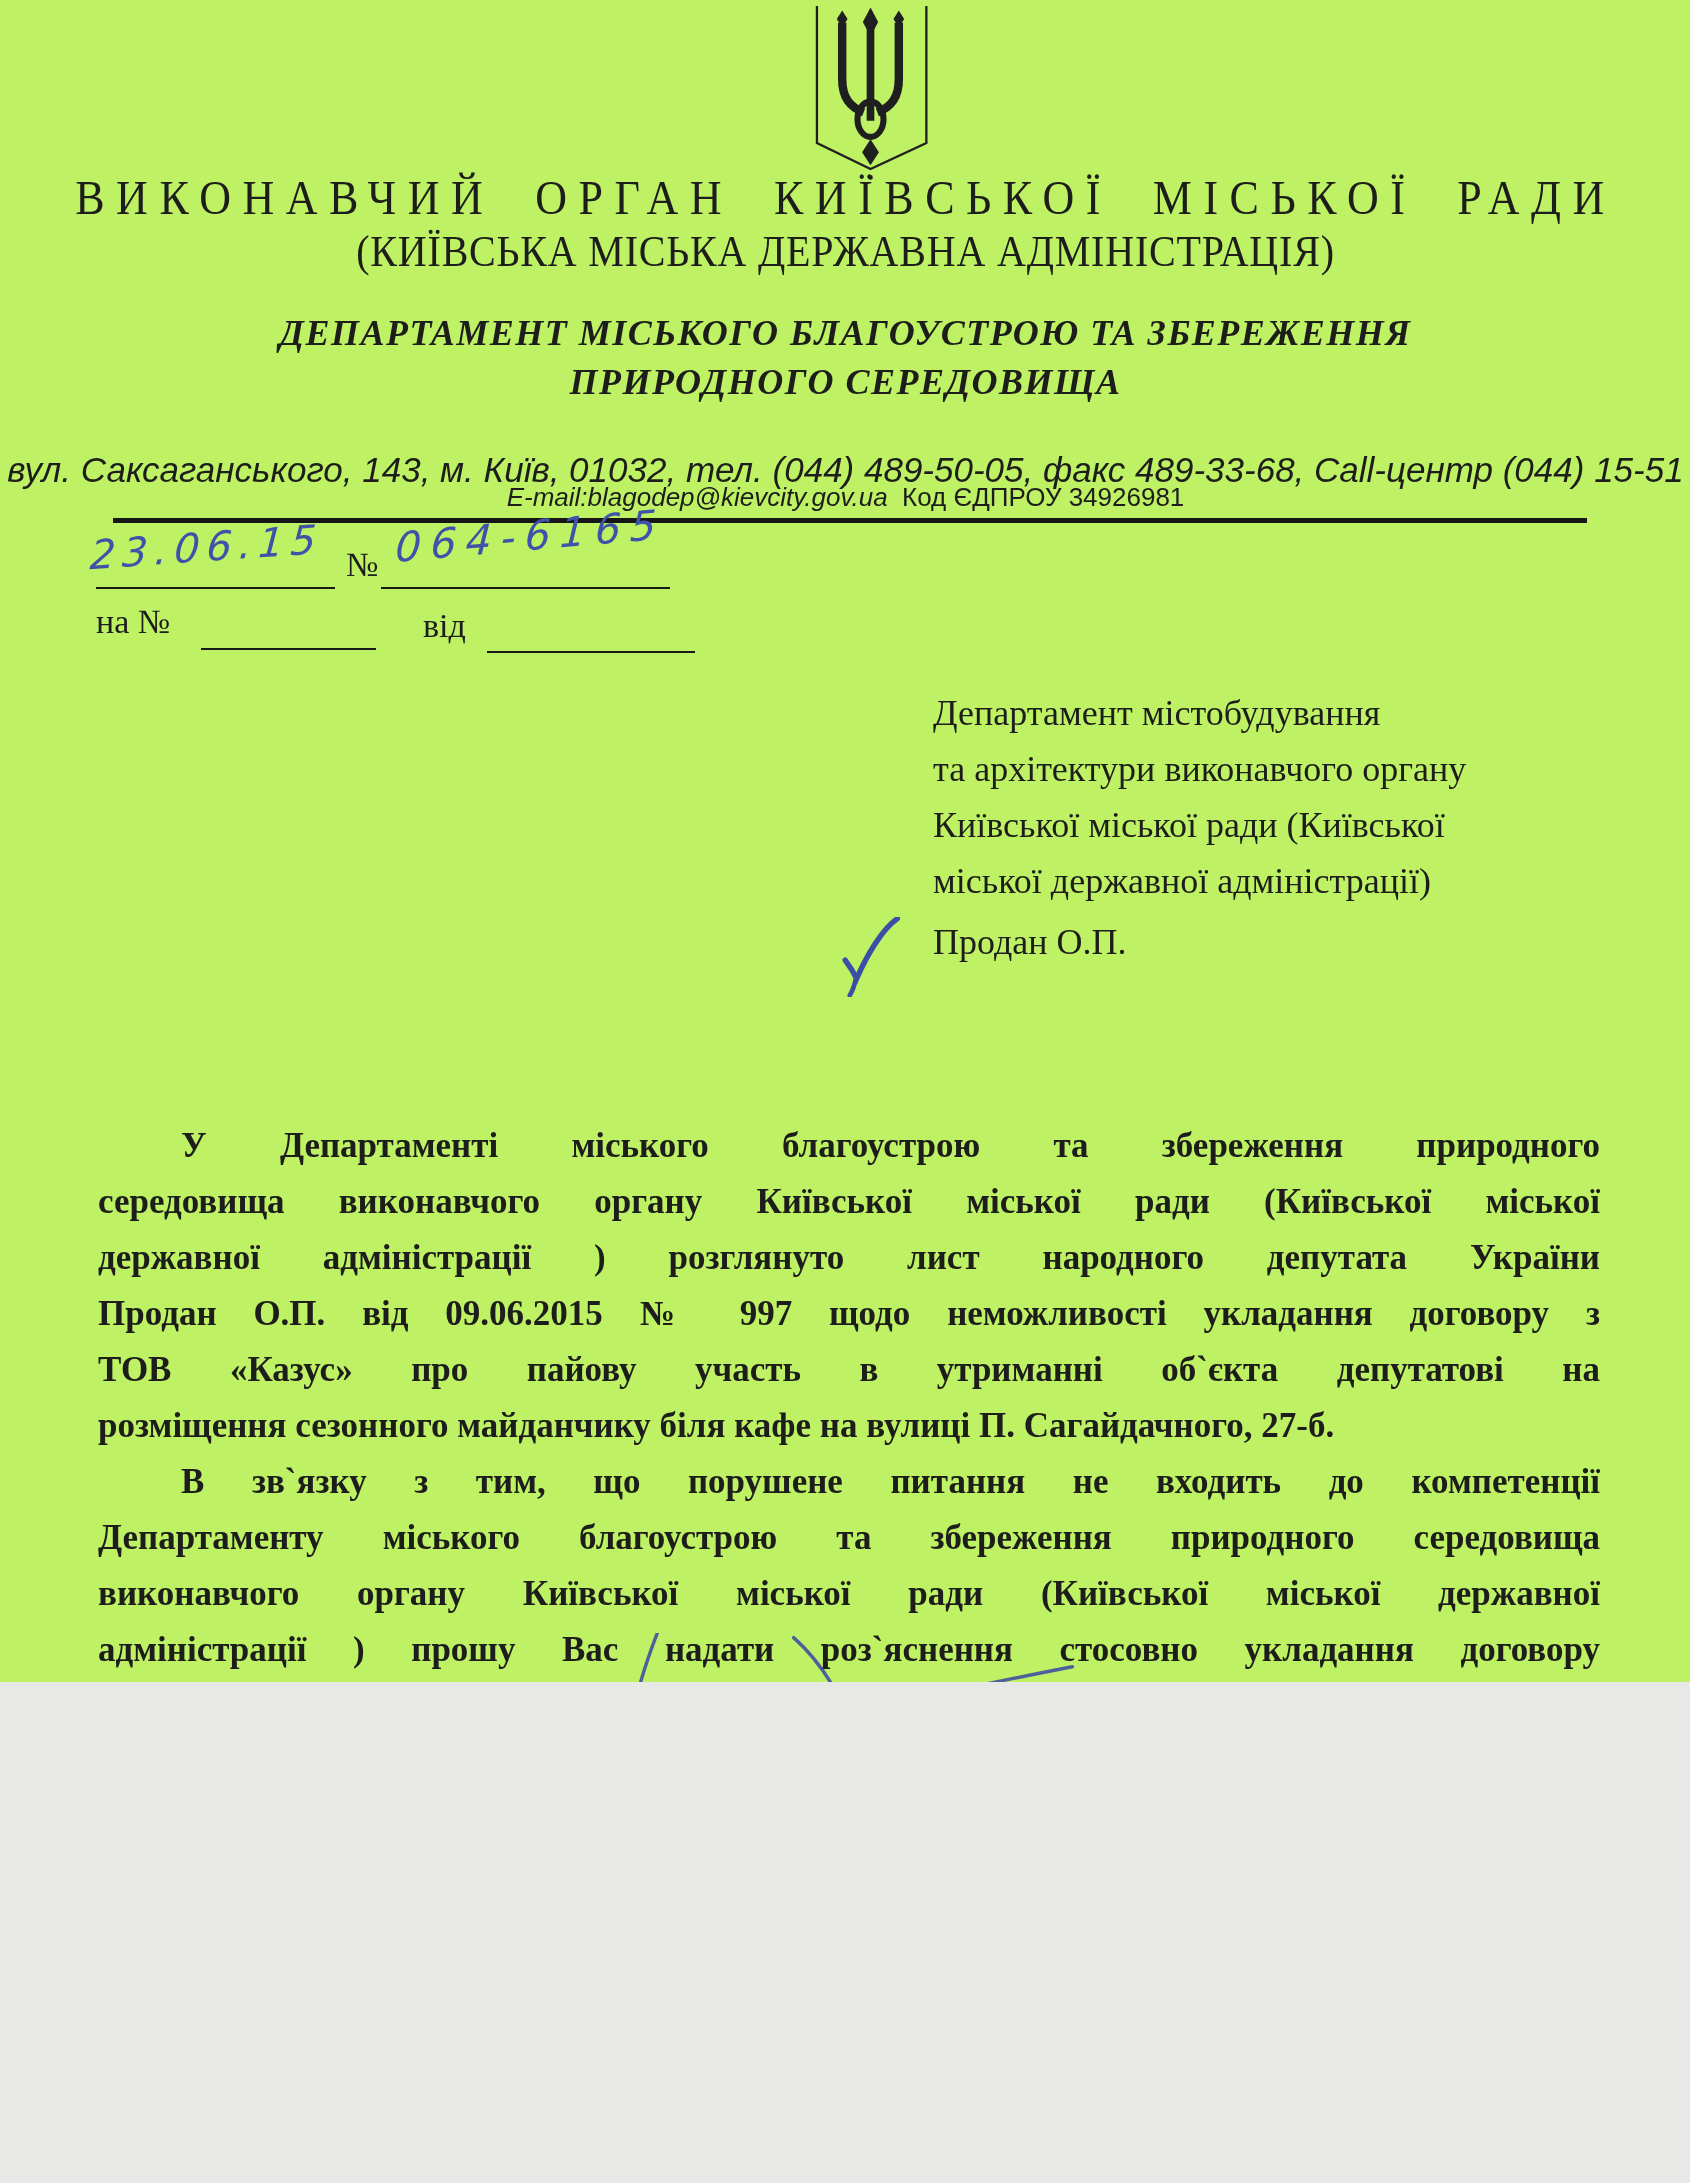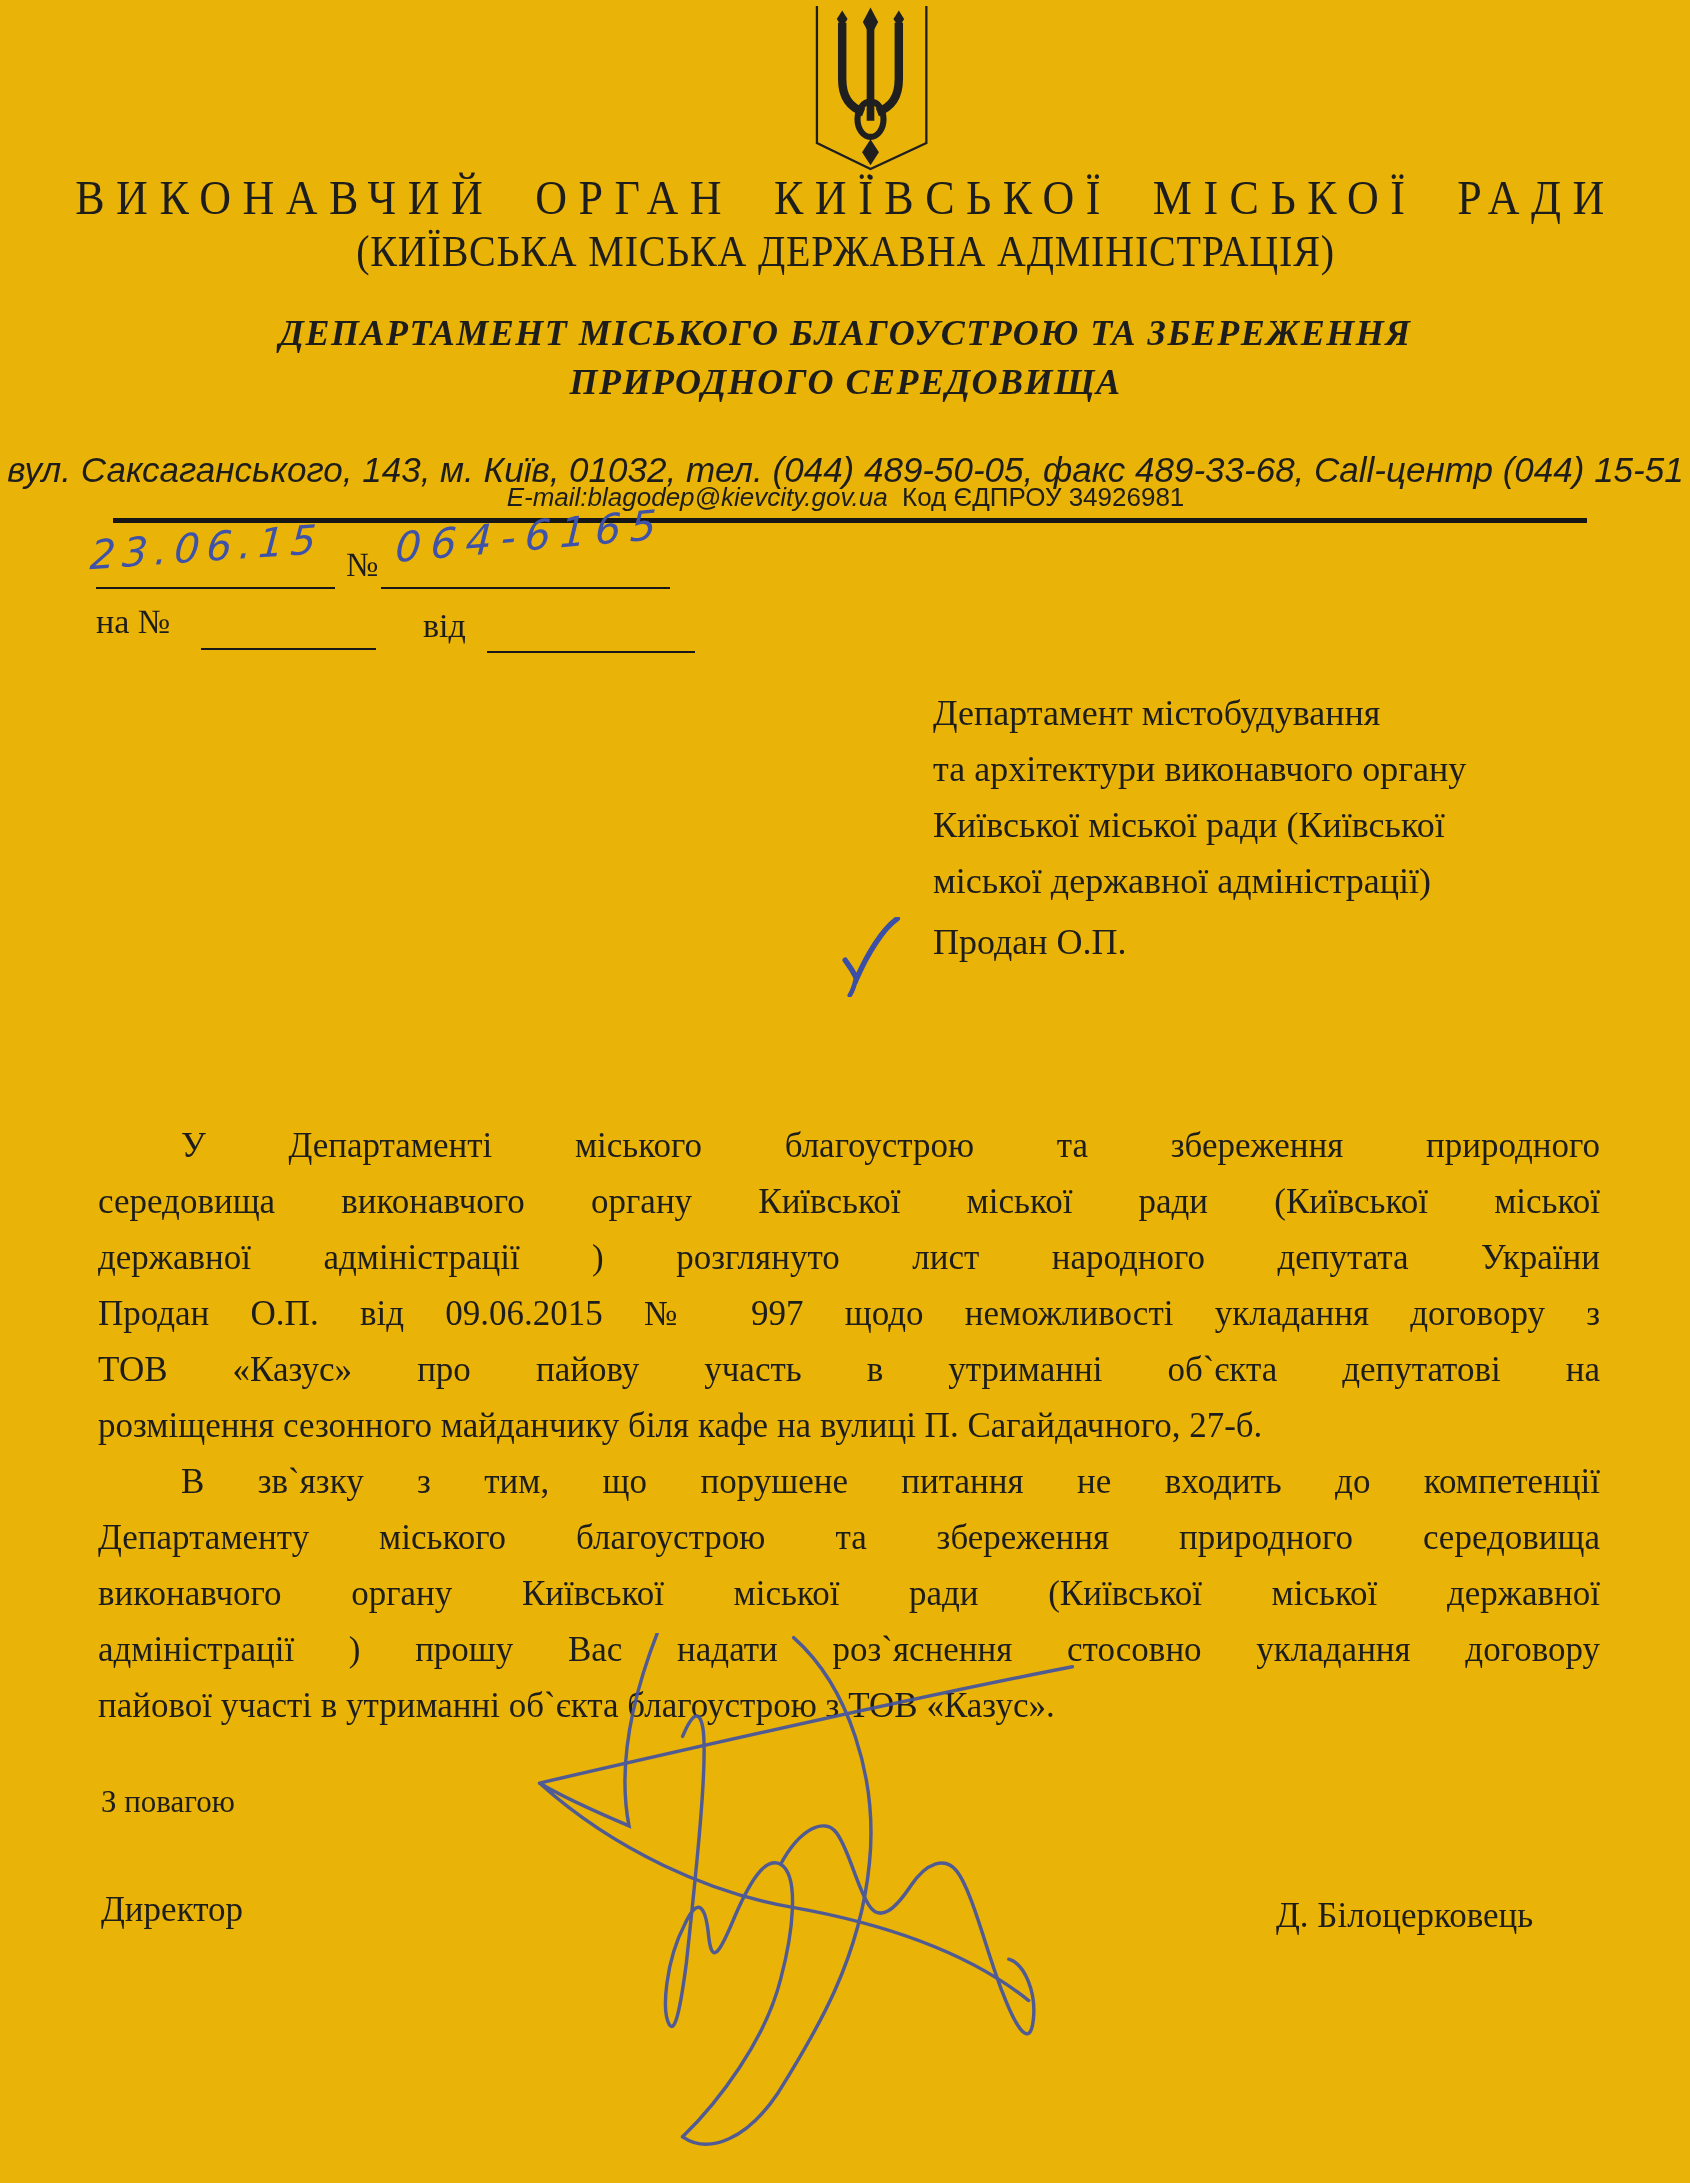--- a/index.html
+++ b/index.html
@@ -1,16 +1,16 @@
 <!DOCTYPE html>
 <html style="font-size:12.3px"><head>
 <meta charset="utf-8">
 <style>
   html,body{margin:0;padding:0;background:#e8e8e6;}
-  .page{position:relative;width:1691px;height:2183px;background:#eab308;color:#1d1d1b;
+  .page{position:relative;width:1691px;height:1682px;background:#bef264;color:#1d1d1b;
         font-family:"Liberation Serif",serif;overflow:hidden;}
   .abs{position:absolute;}
   .center{left:0;width:1691px;text-align:center;}
 
   
   .org1{top:173px;font-size:44px;letter-spacing:11.5px;word-spacing:18.4px;transform:scaleY(1.08);}
   .org2{top:227px;font-size:40px;letter-spacing:0.8px;transform:scaleY(1.12);}
   .dept{font-weight:bold;font-style:italic;font-size:36px;letter-spacing:1.5px;}
   .dept1{top:312px;}
   .dept2{top:361px;}
@@ -33,21 +33,21 @@
   .na-no{left:96px;top:603px;}
   .vid{left:423px;top:607px;}
 
   
   .recip{font-size:36px;line-height:56px;}
   .recip1{left:933px;top:685px;width:728px;}
   .recip2{left:933px;top:914px;width:728px;}
 
   
   .body-block{left:98px;top:1118px;width:1502px;font-size:35px;line-height:56px;}
-  .bline{text-align:justify;text-align-last:justify;height:56px;overflow:hidden;}
+  .bline{text-align:justify;text-align-last:justify;height:56px;overflow:hidden;font-weight:bold;}
   .bline.lastline{text-align-last:left;}
   .bline.indent{padding-left:83px;}
 
   
   .salutation{left:101px;top:1784px;font-size:31px;text-align:center;}
   .position-title{left:101px;top:1890px;font-size:35px;}
   .signer-name{left:1276px;top:1896px;font-size:35px;}
 
   svg{display:block;}
 </style>

